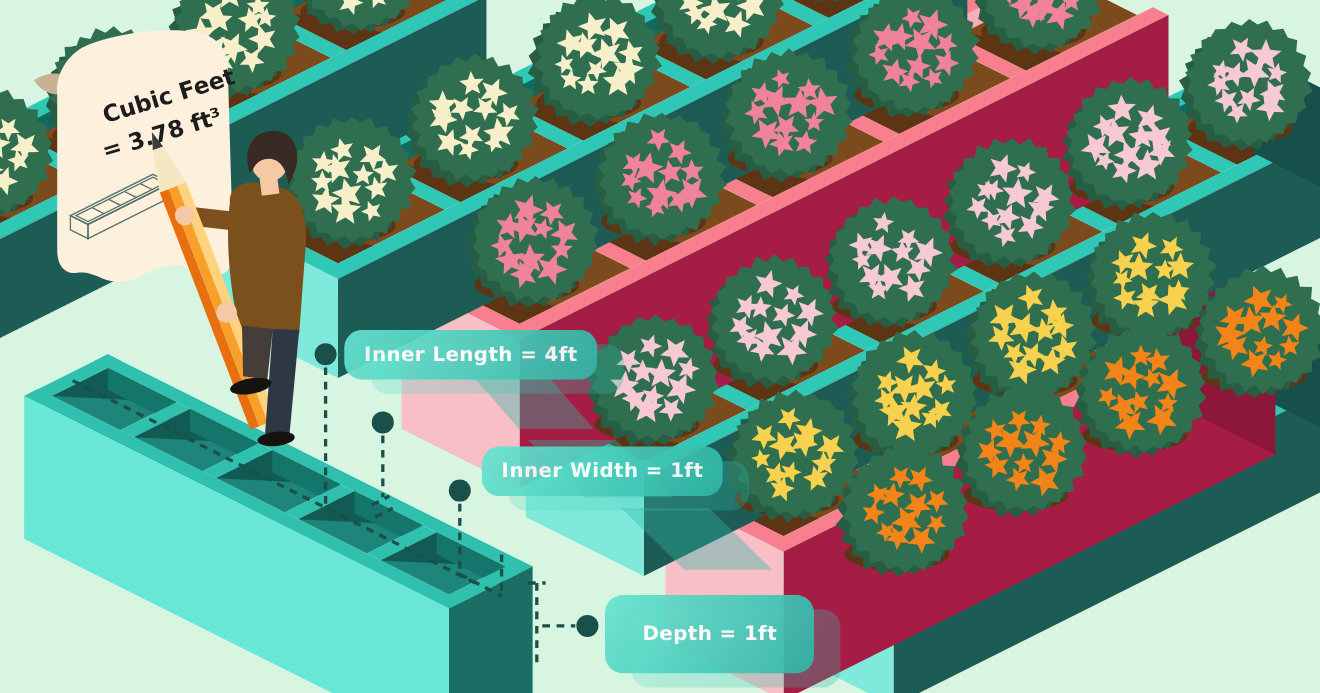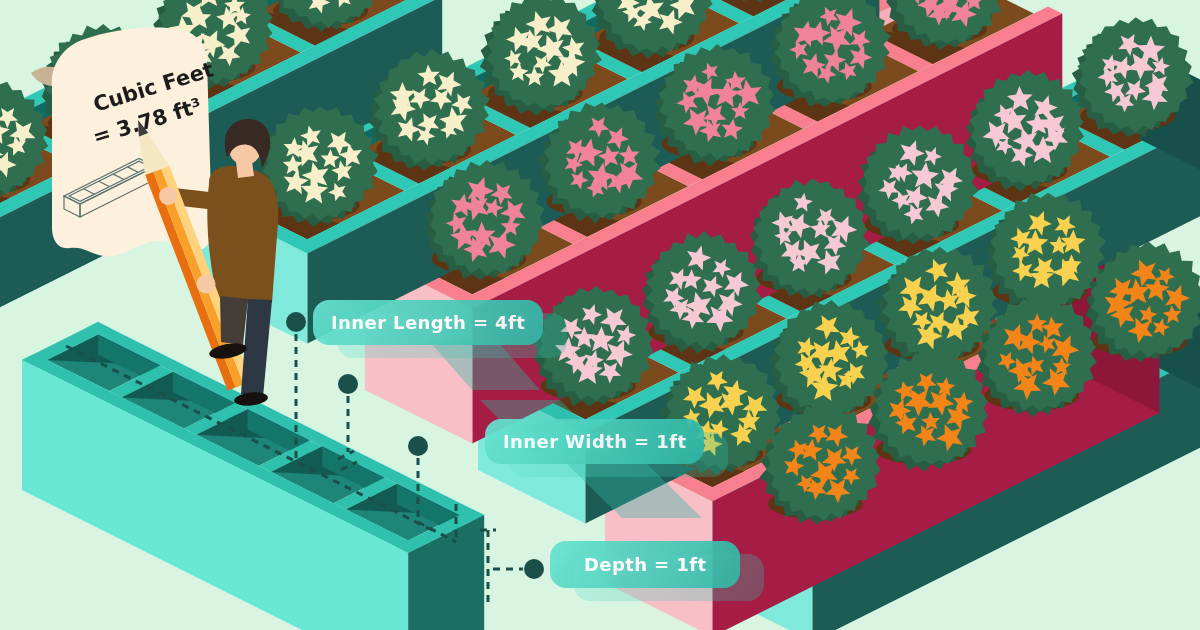--- a/index.html
+++ b/index.html
@@ -8,21 +8,21 @@
          background:var(--background,#d8f5e2);
          font-family:"DejaVu Sans",sans-serif;}
   .stage svg{display:block;position:absolute;left:0;top:0;}
   .mlabel{position:absolute;z-index:5;color:#fff;font-weight:700;font-size:18px;
           letter-spacing:.4px;white-space:nowrap;text-align:right;
           padding:12px 18px;border-radius:16px;
           background:linear-gradient(125deg,var(--label_grad_a,#68e4d2),var(--label_grad_b,#2cb5a4));
           opacity:.93;}
   .mlabel::before{content:"";position:absolute;left:24px;top:13px;right:-24px;bottom:-13px;
           background:inherit;opacity:.32;border-radius:16px;z-index:-1;}
-  .mlabel.wide{padding:13px 34px;}
+  .mlabel.wide{padding:25px 34px;}
   .papertext{font-family:"DejaVu Sans",sans-serif;font-weight:700;fill:var(--ink,#1c1c1c);}
   .dash{stroke:var(--dash,#1b4f4a);stroke-width:3;fill:none;stroke-dasharray:7 6;}
   .dot{fill:var(--dash,#1b4f4a);}
   .wire{fill:none;stroke:var(--sketch,#55736d);stroke-width:1.2;}
 </style>
 </head>
 <body>
 
 <div class="stage">
 
@@ -707,20 +707,20 @@
     <circle class="dot" cx="296" cy="322" r="10"></circle>
     <circle class="dot" cx="348" cy="384" r="10"></circle>
     <circle class="dot" cx="418" cy="446" r="10"></circle>
     <circle class="dot" cx="534" cy="569" r="10"></circle>
   </g>
 </svg>
 
 <div class="mlabel" style="left:313px;top:300px;min-width:150px;">
   <span>Inner Length = 4ft</span>
 </div>
-<div class="mlabel" style="left:438px;top:419px;min-width:150px;margin-left:47px;">
+<div class="mlabel" style="left:438px;top:406px;min-width:150px;">
   <span>Inner Width = 1ft</span>
 </div>
 <div class="mlabel wide" style="left:550px;top:541px;min-width:120px;">
   <span>Depth = 1ft</span>
 </div>
 
 </div>
 
 </body></html>

